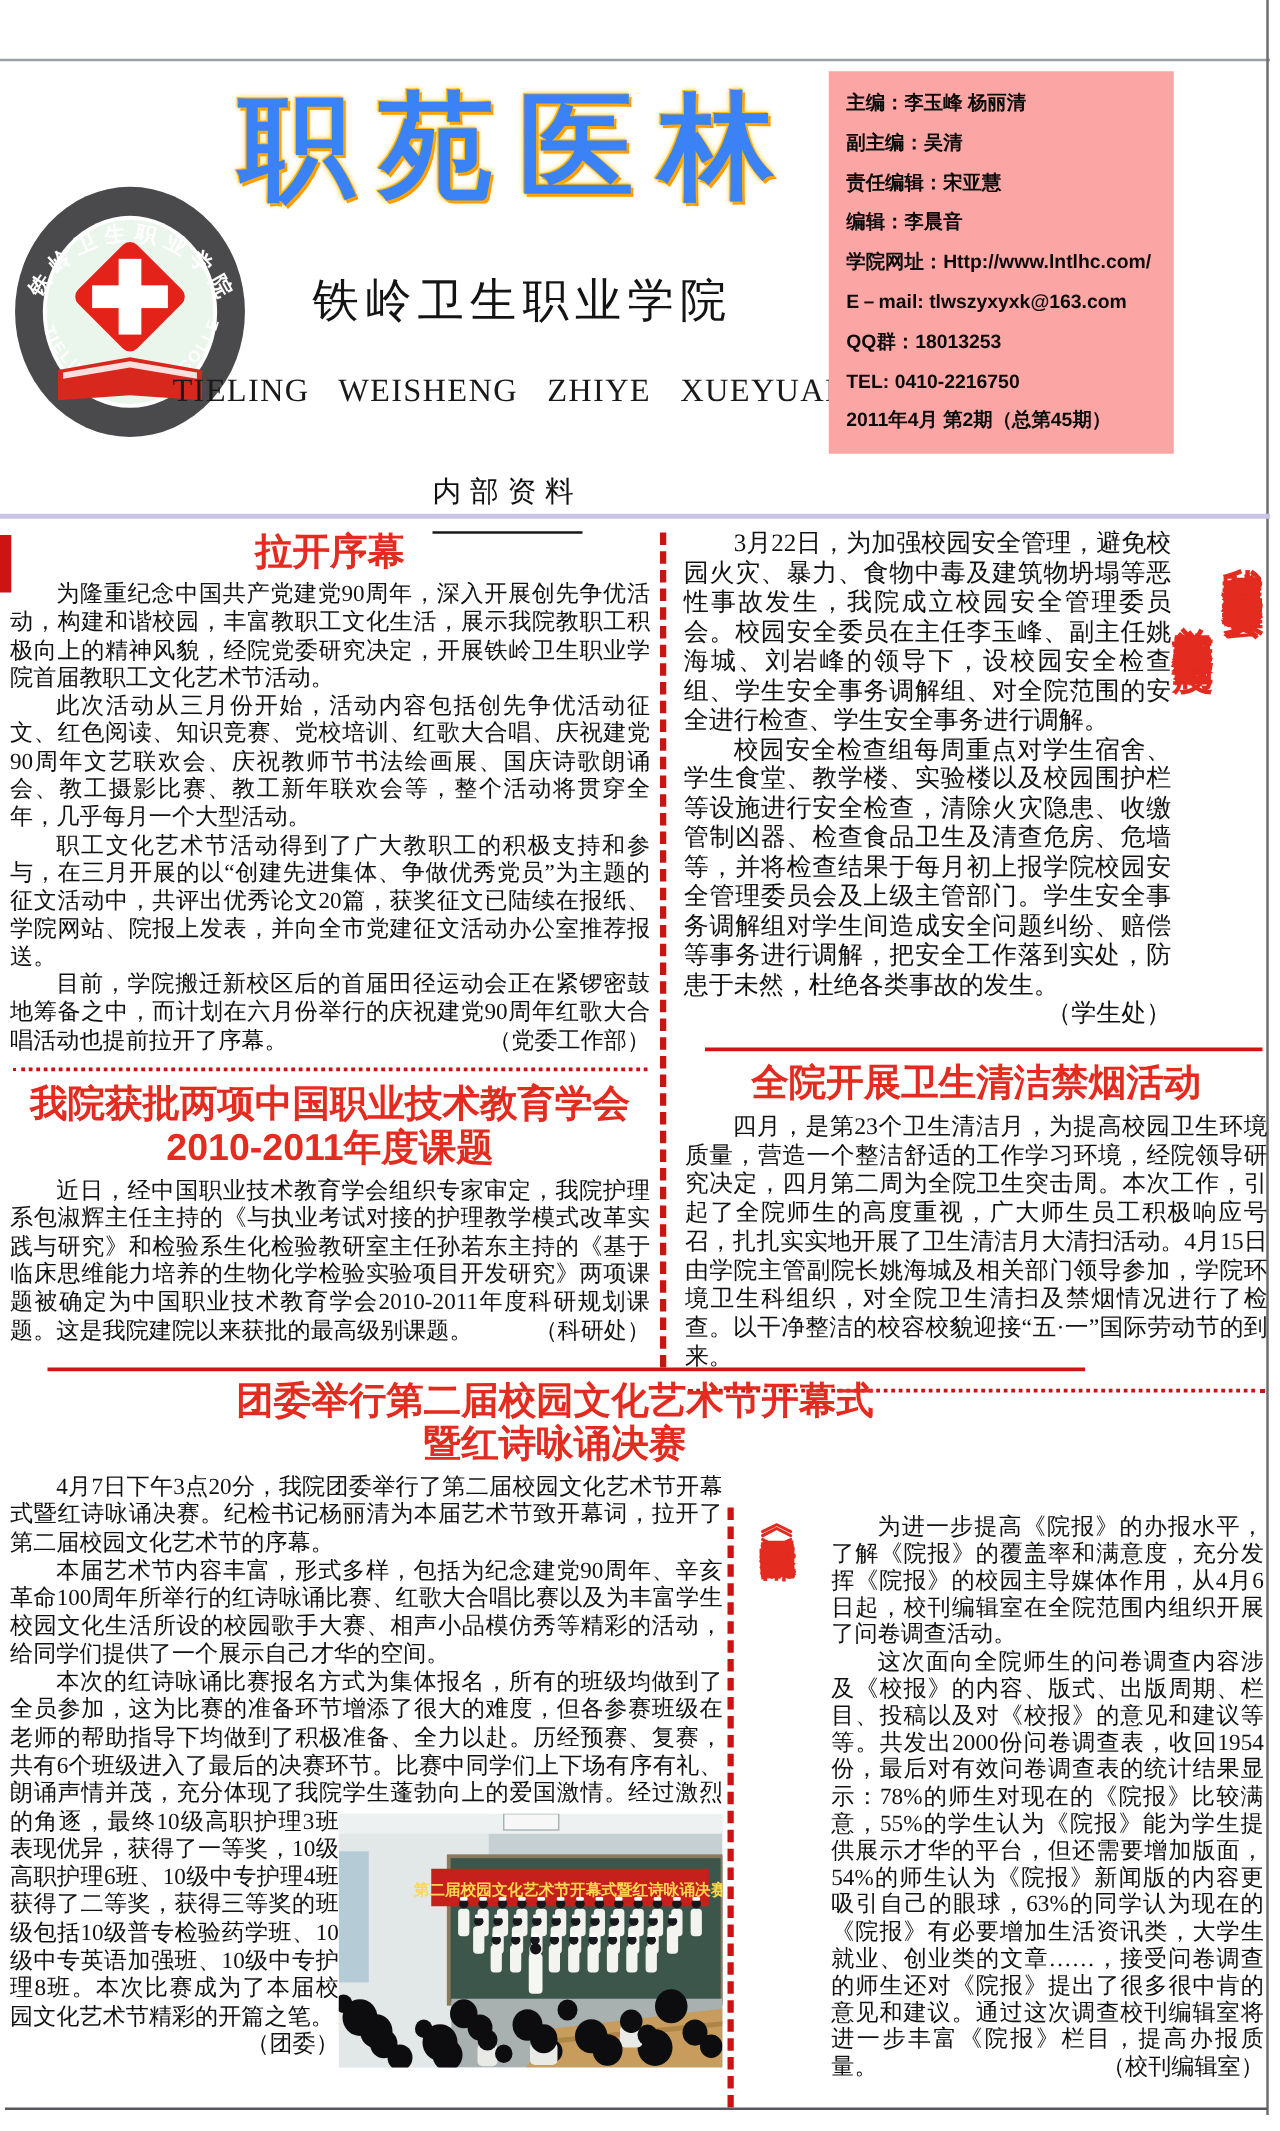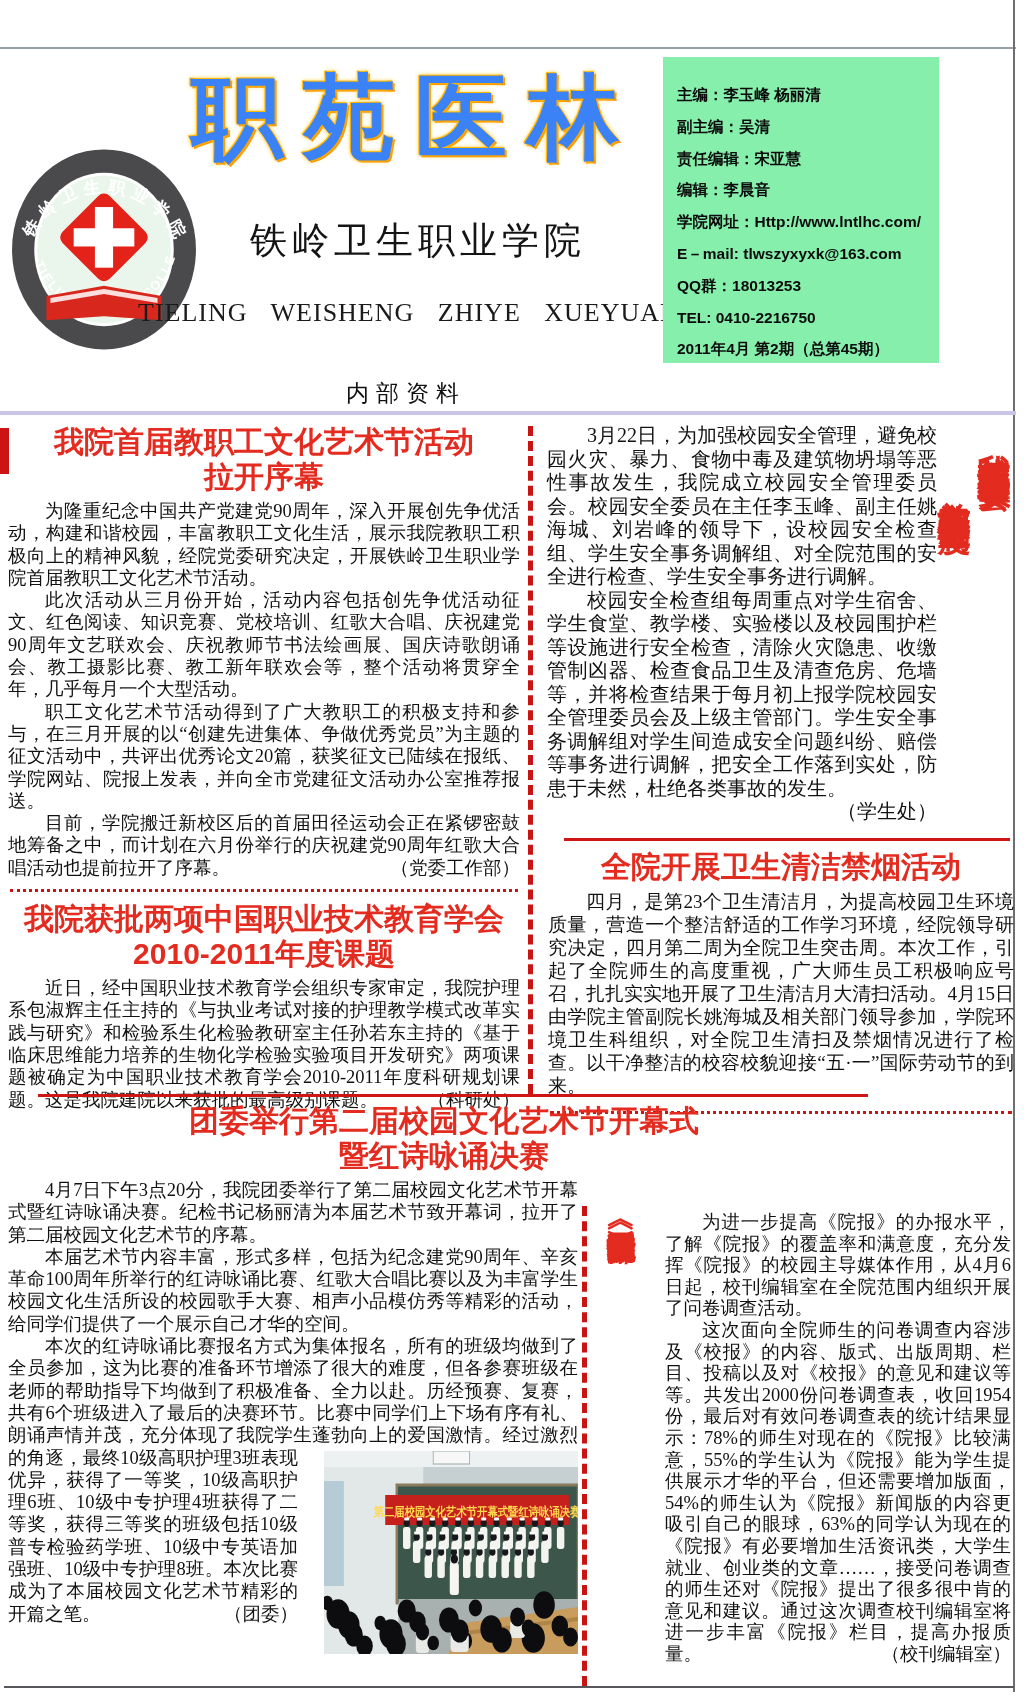--- a/index.html
+++ b/index.html
@@ -9,24 +9,24 @@
   
   .hdr-topline{top:47px;left:0;width:1016px;height:2px;background:#9aa0a8;}
   .right-border{left:1013px;top:0;width:2px;height:1692px;background:#6e6e72;}
   .bottom-line{left:4px;top:1686px;width:1010px;height:2px;background:#58585c;}
   .masthead-title{left:170px;top:66px;width:490px;text-align:center;font-size:92px;line-height:104px;
         font-weight:900;letter-spacing:20px;color:#3b82f6;
         text-shadow:0 0 2px #ffae00,0 0 5px #ffc30a,2px 2px 0 #ff9000,-1px -1px 0 #ffb400;}
   .masthead-college{left:250px;top:216px;font-size:37px;letter-spacing:5px;color:#141414;}
   .masthead-en{left:138px;top:298px;font-size:26px;letter-spacing:1px;word-spacing:16px;color:#1a1a1a;}
   .masthead-internal{left:346px;top:378px;font-size:23px;letter-spacing:7px;
-        border-bottom:2px solid #1a1a1a;padding-bottom:3px;}
-  .infobox{left:663px;top:57px;width:276px;height:306px;background:#86efac;
+        border-bottom:2px solid #1a1a1a;padding-bottom:16px;}
+  .infobox{left:663px;top:57px;width:276px;height:306px;background:#fca5a5;
         font-family:"Liberation Sans","DejaVu Sans",sans-serif;font-size:15.5px;font-weight:600;
-        padding:22px 8px 0 14px;box-sizing:border-box;line-height:31.8px;color:#0c0c0c;}
+        padding:10px 8px 0 14px;box-sizing:border-box;line-height:31.8px;color:#0c0c0c;}
   
   .purple-divider{top:411px;left:0;width:1016px;height:4px;background:#c9c4e8;}
   .left-redbar{left:0;top:428px;width:9px;height:46px;background:#cc1413;}
   .vdash-left{left:528px;top:426px;height:668px;width:0;border-left:5px dashed #c91414;}
   .col{font-size:18.5px;line-height:22.3px;text-align:justify;}
   .col p{margin:0;text-indent:2em;}
   .attr{float:right;text-indent:0;}
   .hl{font-family:"Liberation Sans","DejaVu Sans",sans-serif;font-weight:700;color:#e32b20;}
   .art-title{text-align:center;font-size:30px;line-height:35px;margin:2px 0 6px 0;}
   .dotted-div{border-top:3px dotted #c91414;margin:10px 2px 9px 2px;height:0;}
@@ -43,21 +43,21 @@
   
   .blk-smoke{left:548px;top:830px;width:466px;font-size:19px;line-height:23px;}
   .blk-smoke .redline{margin:8px 2px 8px 16px;width:446px;}
   .blk-smoke .dotted-div{margin-top:14px;}
   .slogan{font-family:"Liberation Sans","DejaVu Sans",sans-serif;font-weight:700;}
   
   .art5{left:8px;top:1094px;width:872px;}
   .art5 .redline{margin:0 12px 6px 30px;}
   .art5-body{width:570px;font-size:18.5px;line-height:22.3px;text-align:justify;}
   .art5-body p{margin:0;text-indent:2em;}
-  .photo-float{float:right;width:254px;height:203px;margin:4px 0 2px 26px;}
+  .photo-float{float:right;width:307px;height:203px;margin:4px 0 2px 0;}
   .photo-float svg{display:block;width:100%;height:100%;}
   
   .blk-journal{left:582px;top:1206px;width:432px;height:480px;border-left:5px dashed #c91414;
         box-sizing:border-box;}
   .vtitle-journal{position:absolute;left:8px;top:4px;height:472px;writing-mode:vertical-rl;
         font-family:"Liberation Sans","DejaVu Sans",sans-serif;font-weight:700;font-size:29px;
         line-height:54px;color:#e32b20;}
   .journal-body{margin-left:78px;width:346px;font-size:18.5px;line-height:21.6px;
         text-align:justify;padding-top:6px;}
   .journal-body p{margin:0;text-indent:2em;}
@@ -117,21 +117,20 @@
     <div>TEL: 0410-2216750</div>
     <div>2011年4月 第2期（总第45期）</div>
   </div>
 
   <div class="abs right-border"></div>
   <div class="abs purple-divider"></div>
   <div class="abs left-redbar"></div>
 
   <div class="abs col col-left">
     <div class="hl art-title">
-      <div>我院首届教职工文化艺术节活动</div>
       <div>拉开序幕</div>
     </div>
     <p>为隆重纪念中国共产党建党90周年，深入开展创先争优活动，构建和谐校园，丰富教职工文化生活，展示我院教职工积极向上的精神风貌，经院党委研究决定，开展铁岭卫生职业学院首届教职工文化艺术节活动。</p>
     <p>此次活动从三月份开始，活动内容包括创先争优活动征文、红色阅读、知识竞赛、党校培训、红歌大合唱、庆祝建党90周年文艺联欢会、庆祝教师节书法绘画展、国庆诗歌朗诵会、教工摄影比赛、教工新年联欢会等，整个活动将贯穿全年，几乎每月一个大型活动。</p>
     <p>职工文化艺术节活动得到了广大教职工的积极支持和参与，在三月开展的以“创建先进集体、争做优秀党员”为主题的征文活动中，共评出优秀论文20篇，获奖征文已陆续在报纸、学院网站、院报上发表，并向全市党建征文活动办公室推荐报送。</p>
     <p><span>目前，学院搬迁新校区后的首届田径运动会正在紧锣密鼓地筹备之中，而计划在六月份举行的庆祝建党90周年红歌大合唱活动也提前拉开了序幕。</span><span class="attr">（党委工作部）</span></p>
 
     <div class="dotted-div"></div>
 
     <div class="hl art-title">

